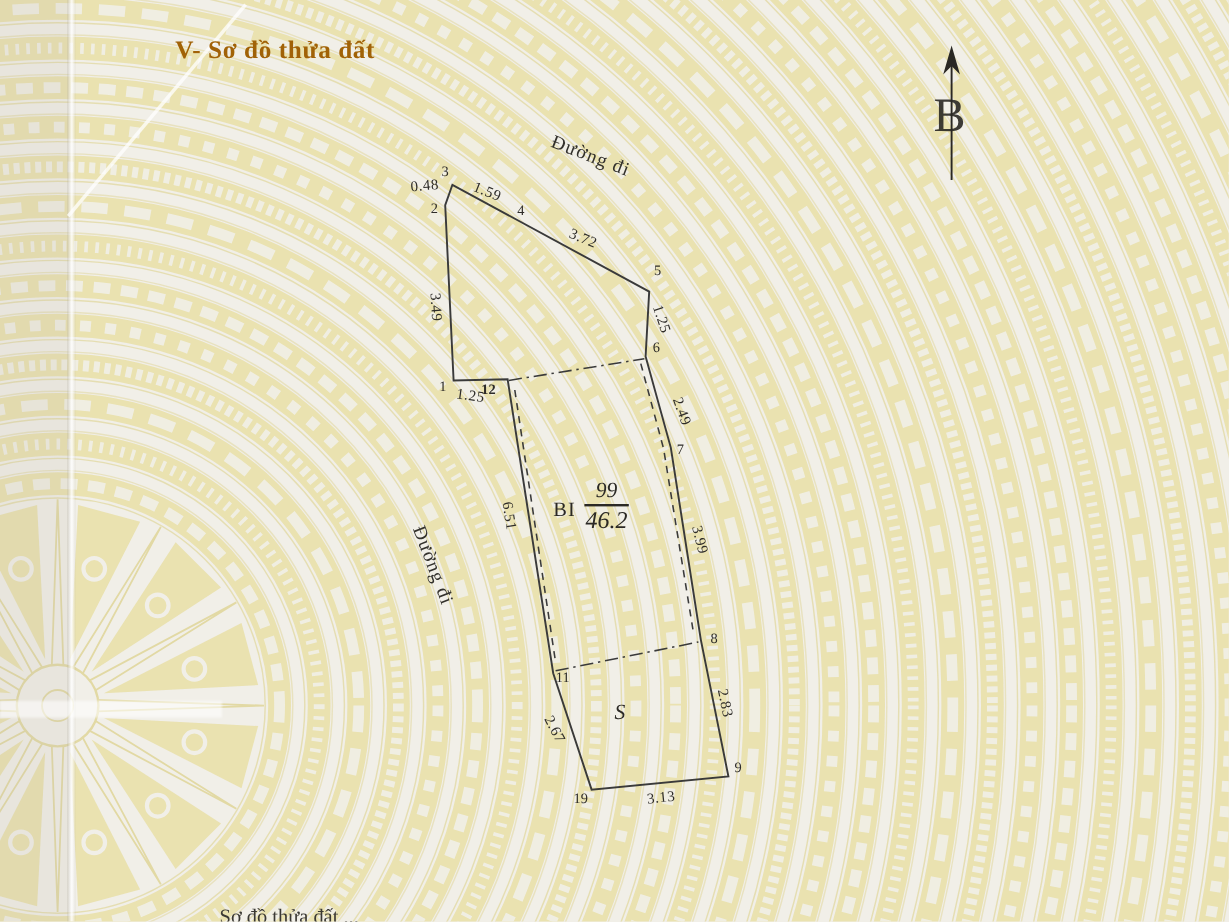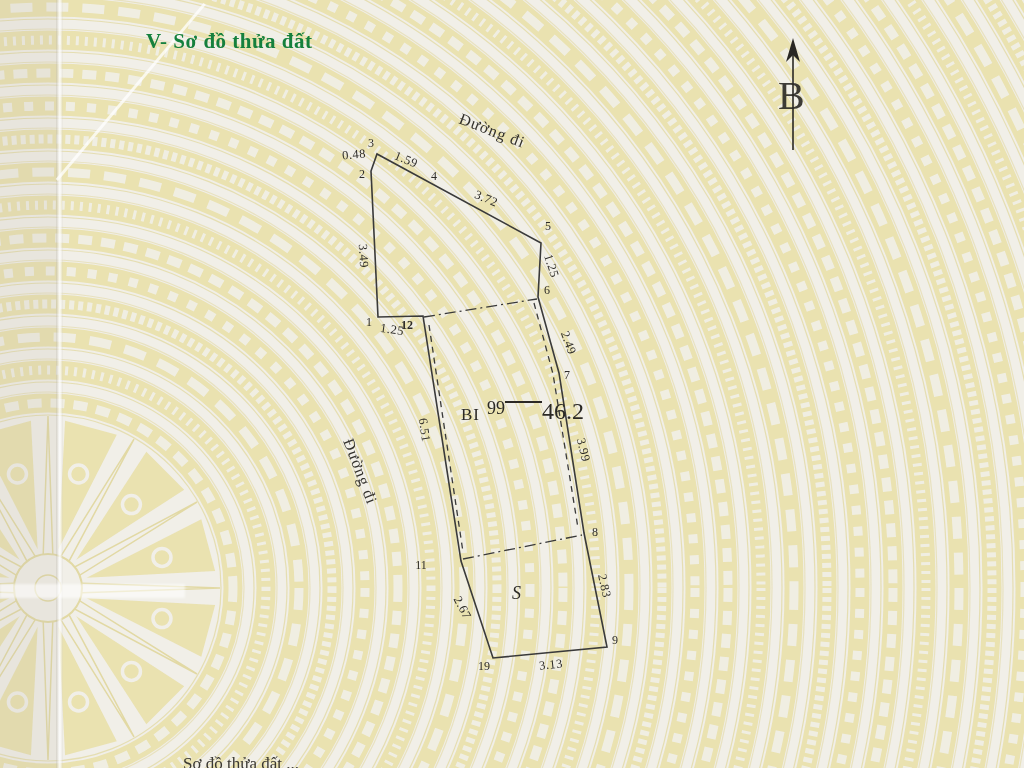--- a/index.html
+++ b/index.html
@@ -12,35 +12,35 @@
   .crease-v{left:56px;top:0;width:7px;height:768px;
      background:linear-gradient(90deg,rgba(150,145,130,0.22),rgba(255,255,255,0.85) 55%,rgba(150,145,130,0.10));}
   .crease-diag{left:58px;top:-8px;width:230px;height:3px;background:rgba(255,255,255,0.75);
      transform:rotate(-50deg);transform-origin:0 100%;top:178px;}
   .crease-h{left:0;top:584px;width:185px;height:14px;background:rgba(255,255,255,0.55);filter:blur(1px);}
   #diagram{z-index:3;}
   #labels{position:absolute;left:0;top:0;width:1024px;height:768px;z-index:4;pointer-events:none;}
   .vlab,.elab{position:absolute;color:#2e2c29;white-space:nowrap;}
   .vlab{font-size:12px;}
   .elab{font-size:12.5px;letter-spacing:0.5px;}
-  .title{position:absolute;left:146px;top:29px;font-size:21px;font-weight:bold;color:#15803d;
+  .title{position:absolute;left:146px;top:29px;font-size:21px;font-weight:bold;color:#a16207;
      letter-spacing:0.5px;z-index:4;}
   .road-top{position:absolute;left:463px;top:110px;font-size:16px;color:#33312c;
      transform:rotate(21deg);transform-origin:0 0;letter-spacing:1px;z-index:4;}
   .road-left{position:absolute;left:356px;top:436px;font-size:16px;color:#33312c;
      transform:rotate(69deg);transform-origin:0 0;letter-spacing:1px;z-index:4;}
   .compass-b{position:absolute;left:778px;top:72px;font-size:40px;color:#2a2824;z-index:4;
      font-weight:400;opacity:0.9;}
   .parcel-label{position:absolute;left:461px;top:399px;display:flex;align-items:center;gap:7px;
      color:#2b2925;z-index:4;}
   .parcel-block{font-size:17px;letter-spacing:1px;padding-top:6px;}
-  .frac{display:flex;align-items:flex-start;line-height:1.05;}
+  .frac{display:flex;flex-direction:column;align-items:center;line-height:1.05;font-style:italic;}
   .frac .num{font-size:18px;}
   .frac .bar{width:37px;height:2px;background:#2b2925;margin:2px 0;}
-  .frac .den{font-size:24px;}
+  .frac .den{font-size:20px;}
   .s-label{position:absolute;left:512px;top:583px;font-size:18px;font-style:italic;color:#2b2925;z-index:4;}
   .caption{position:absolute;left:183px;top:754px;font-size:17px;color:#3a3833;z-index:4;white-space:nowrap;}
 </style>
 </head>
 <body>
 
 <div class="page">
 
   <svg id="bg" width="1024" height="768" viewBox="0 0 1024 768">
       <circle cx="48" cy="588" r="185" fill="none" stroke="#e9e0ad" stroke-width="19" opacity="0.95"></circle>
@@ -260,21 +260,21 @@
       <span class="vlab" style="left: 369px; top: 322px; transform: translate(-50%, -50%);">1</span>
       <span class="vlab" style="left: 362px; top: 174px; transform: translate(-50%, -50%);">2</span>
       <span class="vlab" style="left: 371px; top: 143px; transform: translate(-50%, -50%);">3</span>
       <span class="vlab" style="left: 434px; top: 176px; transform: translate(-50%, -50%);">4</span>
       <span class="vlab" style="left: 548px; top: 226px; transform: translate(-50%, -50%);">5</span>
       <span class="vlab" style="left: 547px; top: 290px; transform: translate(-50%, -50%);">6</span>
       <span class="vlab" style="left: 567px; top: 375px; transform: translate(-50%, -50%);">7</span>
       <span class="vlab" style="left: 595px; top: 532px; transform: translate(-50%, -50%);">8</span>
       <span class="vlab" style="left: 615px; top: 640px; transform: translate(-50%, -50%);">9</span>
       <span class="vlab" style="left: 484px; top: 666px; transform: translate(-50%, -50%);">19</span>
-      <span class="vlab" style="left: 421px; top: 565px; transform: translate(-50%, -50%);">11</span>
+      <span class="vlab" style="left: 469px; top: 565px; transform: translate(-50%, -50%);">11</span>
       <span class="vlab" style="left: 407px; top: 325px; transform: translate(-50%, -50%); font-weight: bold;">12</span>
       <span class="elab" style="left: 354px; top: 155px; transform: translate(-50%, -50%) rotate(-5deg);">0.48</span>
       <span class="elab" style="left: 406px; top: 160px; transform: translate(-50%, -50%) rotate(22deg);">1.59</span>
       <span class="elab" style="left: 486px; top: 199px; transform: translate(-50%, -50%) rotate(23deg);">3.72</span>
       <span class="elab" style="left: 551px; top: 266px; transform: translate(-50%, -50%) rotate(72deg);">1.25</span>
       <span class="elab" style="left: 568px; top: 343px; transform: translate(-50%, -50%) rotate(70deg);">2.49</span>
       <span class="elab" style="left: 583px; top: 450px; transform: translate(-50%, -50%) rotate(76deg);">3.99</span>
       <span class="elab" style="left: 604px; top: 586px; transform: translate(-50%, -50%) rotate(78deg);">2.83</span>
       <span class="elab" style="left: 551px; top: 665px; transform: translate(-50%, -50%) rotate(-6deg);">3.13</span>
       <span class="elab" style="left: 462px; top: 608px; transform: translate(-50%, -50%) rotate(62deg);">2.67</span>

